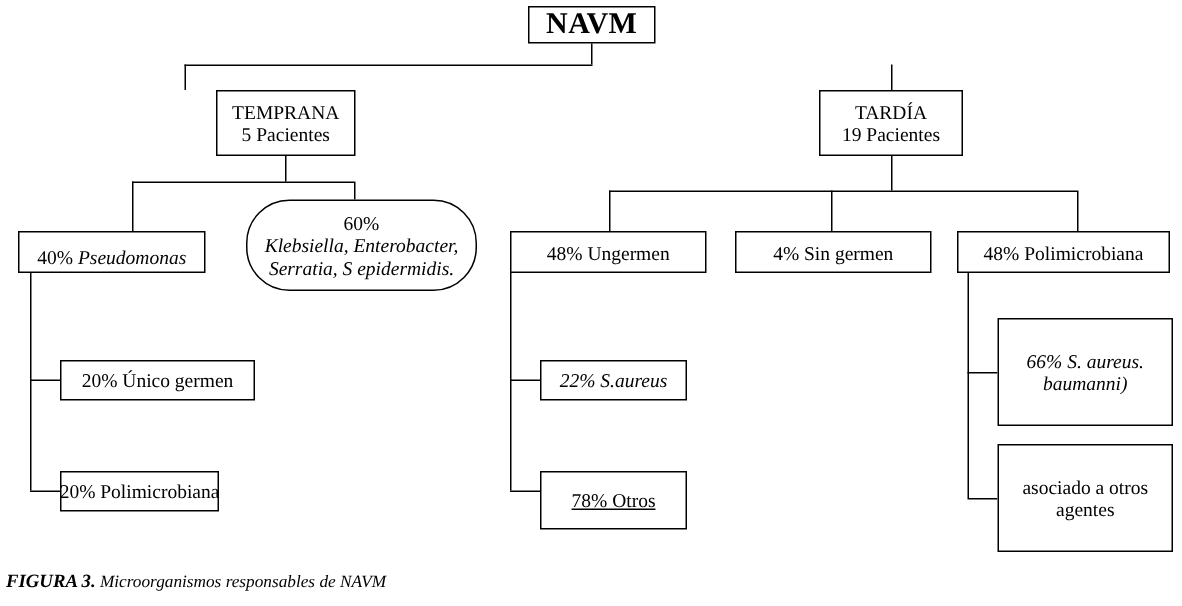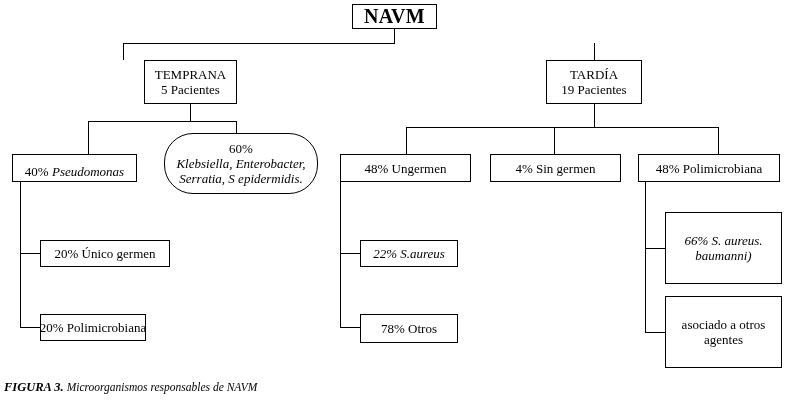--- a/index.html
+++ b/index.html
@@ -140,21 +140,21 @@
   </div>
 
   <div class="box" style="left:638px; top:154px; width:142px; height:28px;">
     <span class="line">48% Polimicrobiana</span>
   </div>
 
   <div class="box" style="left:360px; top:240px; width:98px; height:27px;">
     <span class="line ital"><span>22% </span><span>S.aureus</span></span>
   </div>
 
-  <div class="box" style="left:360px; top:314px; width:98px; height:29px;">
+  <div class="box" style="left:360px; top:314px; width:98px; height:39px;text-decoration:underline;">
     <span class="line">78% Otros</span>
   </div>
 
   <div class="box" style="left:665px; top:212px; width:117px; height:72px;">
     <span class="line ital"><span>66% </span><span>S. aureus.</span></span>
     <span class="line ital">baumanni)</span>
   </div>
 
   <div class="box" style="left:665px; top:296px; width:117px; height:72px;">
     <span class="line">asociado a otros</span>

